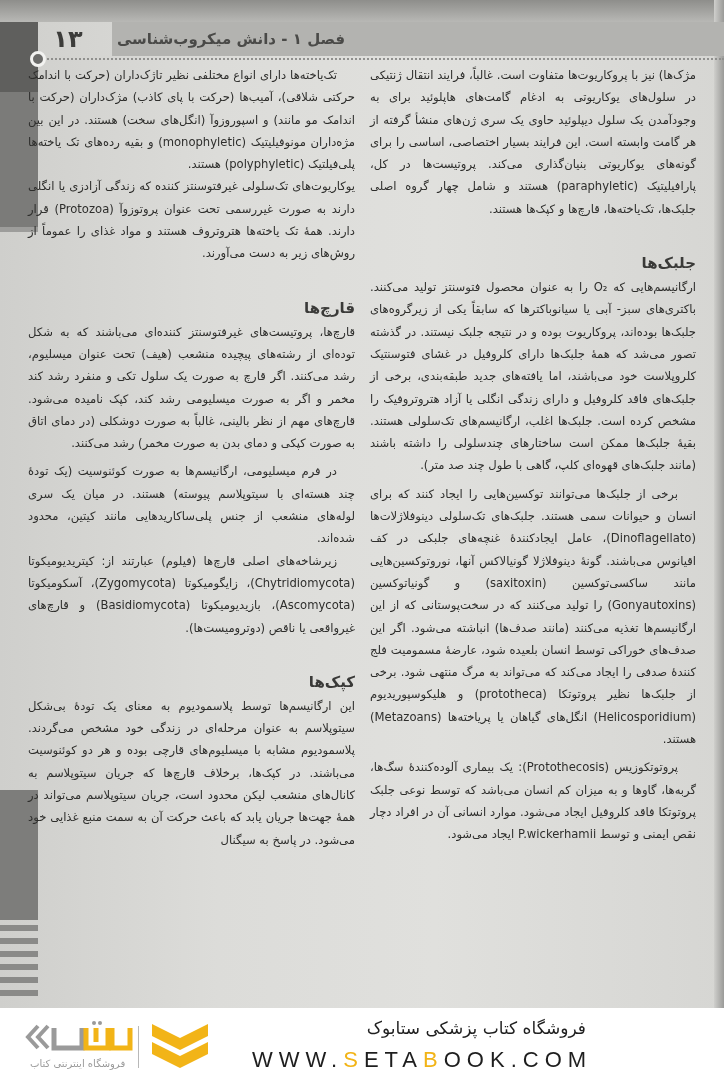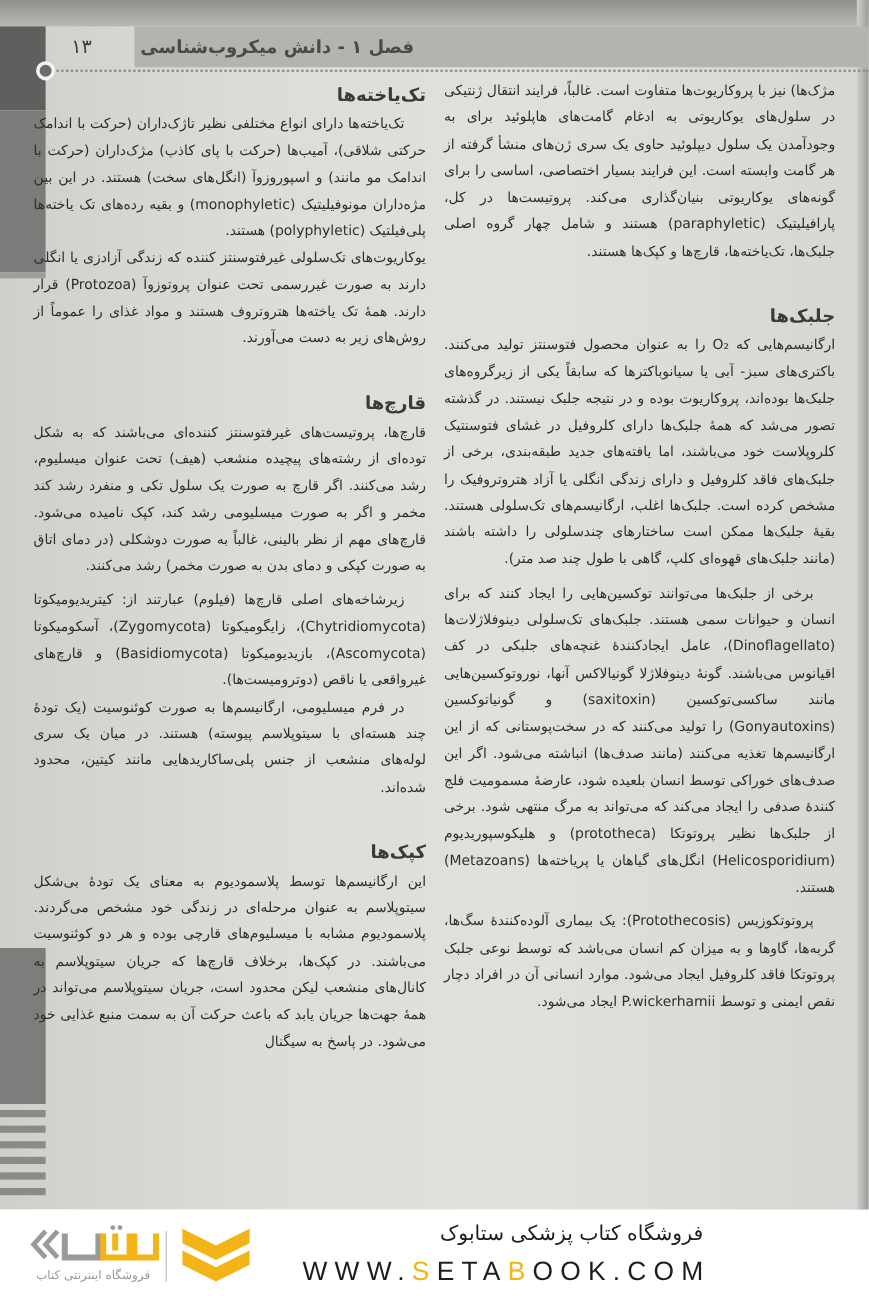--- a/index.html
+++ b/index.html
@@ -45,21 +45,21 @@
     position: absolute; left: 112px; top: 22px; width: 612px; height: 34px;
     background: #b3b3b0;
   }
   .chapter-title {
     position: absolute; left: 106px; top: 26px; width: 250px; height: 26px;
     font-size: 15px; font-weight: bold; color: #4a4a48; direction: rtl; text-align: center;
     line-height: 26px;
   }
   .page-number {
     position: absolute; left: 48px; top: 24px; width: 40px; height: 30px;
-    font-size: 16px; font-weight: normal; color: #3c3c3a; text-align: center; line-height: 30px;
+    font-size: 24px; font-weight: bold; color: #3c3c3a; text-align: center; line-height: 30px;
   }
   .dotted-rule {
     position: absolute; left: 40px; top: 58px; width: 684px; height: 0;
     border-top: 2px dotted #8f8f8d;
   }
   .rule-dot {
     position: absolute; left: 30px; top: 51px; width: 16px; height: 16px; border-radius: 50%;
     background: #6b6b69; border: 3px solid #f2f2f0;
   }
 
@@ -138,29 +138,28 @@
     <div class="gap-lg"></div>
     <div class="section-heading">جلبک‌ها</div>
     <p class="para">ارگانیسم‌هایی که O₂ را به عنوان محصول فتوسنتز تولید می‌کنند. باکتری‌های سبز- آبی یا سیانوباکترها که سابقاً یکی از زیرگروه‌های جلبک‌ها بوده‌اند، پروکاریوت بوده و در نتیجه جلبک نیستند. در گذشته تصور می‌شد که همهٔ جلبک‌ها دارای کلروفیل در غشای فتوسنتیک کلروپلاست خود می‌باشند، اما یافته‌های جدید طبقه‌بندی، برخی از جلبک‌های فاقد کلروفیل و دارای زندگی انگلی یا آزاد هتروتروفیک را مشخص کرده است. جلبک‌ها اغلب، ارگانیسم‌های تک‌سلولی هستند. بقیهٔ جلبک‌ها ممکن است ساختارهای چندسلولی را داشته باشند (مانند جلبک‌های قهوه‌ای کلپ، گاهی با طول چند صد متر).</p>
     <div class="gap-sm"></div>
     <p class="para indent">برخی از جلبک‌ها می‌توانند توکسین‌هایی را ایجاد کنند که برای انسان و حیوانات سمی هستند. جلبک‌های تک‌سلولی دینوفلاژلات‌ها (Dinoflagellato)، عامل ایجادکنندهٔ غنچه‌های جلبکی در کف اقیانوس می‌باشند. گونهٔ دینوفلاژلا گونیالاکس آنها، نوروتوکسین‌هایی مانند ساکسی‌توکسین (saxitoxin) و گونیاتوکسین (Gonyautoxins) را تولید می‌کنند که در سخت‌پوستانی که از این ارگانیسم‌ها تغذیه می‌کنند (مانند صدف‌ها) انباشته می‌شود. اگر این صدف‌های خوراکی توسط انسان بلعیده شود، عارضهٔ مسمومیت فلج کنندهٔ صدفی را ایجاد می‌کند که می‌تواند به مرگ منتهی شود. برخی از جلبک‌ها نظیر پروتوتکا (prototheca) و هلیکوسپوریدیوم (Helicosporidium) انگل‌های گیاهان یا پریاخته‌ها (Metazoans) هستند.</p>
     <div class="gap-sm"></div>
     <p class="para indent">پروتوتکوزیس (Protothecosis): یک بیماری آلوده‌کنندهٔ سگ‌ها، گربه‌ها، گاوها و به میزان کم انسان می‌باشد که توسط نوعی جلبک پروتوتکا فاقد کلروفیل ایجاد می‌شود. موارد انسانی آن در افراد دچار نقص ایمنی و توسط P.wickerhamii ایجاد می‌شود.</p>
   </div>
 
   <div class="column col-left">
-    <div class="section-heading">تک‌یاخته‌ها</div>
     <p class="para indent">تک‌یاخته‌ها دارای انواع مختلفی نظیر تاژک‌داران (حرکت با اندامک حرکتی شلاقی)، آمیب‌ها (حرکت با پای کاذب) مژک‌داران (حرکت با اندامک مو مانند) و اسپوروزوآ (انگل‌های سخت) هستند. در این بین مژه‌داران مونوفیلیتیک (monophyletic) و بقیه رده‌های تک یاخته‌ها پلی‌فیلتیک (polyphyletic) هستند.</p>
     <p class="para">یوکاریوت‌های تک‌سلولی غیرفتوسنتز کننده که زندگی آزادزی یا انگلی دارند به صورت غیررسمی تحت عنوان پروتوزوآ (Protozoa) قرار دارند. همهٔ تک یاخته‌ها هتروتروف هستند و مواد غذای را عموماً از روش‌های زیر به دست می‌آورند.</p>
     <div class="gap-lg"></div>
     <div class="section-heading">قارچ‌ها</div>
     <p class="para">قارچ‌ها، پروتیست‌های غیرفتوسنتز کننده‌ای می‌باشند که به شکل توده‌ای از رشته‌های پیچیده منشعب (هیف) تحت عنوان میسلیوم، رشد می‌کنند. اگر قارچ به صورت یک سلول تکی و منفرد رشد کند مخمر و اگر به صورت میسلیومی رشد کند، کپک نامیده می‌شود. قارچ‌های مهم از نظر بالینی، غالباً به صورت دوشکلی (در دمای اتاق به صورت کپکی و دمای بدن به صورت مخمر) رشد می‌کنند.</p>
     <div class="gap-sm"></div>
+    <p class="para indent">در فرم میسلیومی، ارگانیسم‌ها به صورت کوئنوسیت (یک تودهٔ چند هسته‌ای با سیتوپلاسم پیوسته) هستند. در میان یک سری لوله‌های منشعب از جنس پلی‌ساکاریدهایی مانند کیتین، محدود شده‌اند.</p>
     <p class="para indent">زیرشاخه‌های اصلی قارچ‌ها (فیلوم) عبارتند از: کیتریدیومیکوتا (Chytridiomycota)، زایگومیکوتا (Zygomycota)، آسکومیکوتا (Ascomycota)، بازیدیومیکوتا (Basidiomycota) و قارچ‌های غیرواقعی یا ناقص (دوترومیست‌ها).</p>
-    <p class="para indent">در فرم میسلیومی، ارگانیسم‌ها به صورت کوئنوسیت (یک تودهٔ چند هسته‌ای با سیتوپلاسم پیوسته) هستند. در میان یک سری لوله‌های منشعب از جنس پلی‌ساکاریدهایی مانند کیتین، محدود شده‌اند.</p>
     <div class="gap-lg"></div>
     <div class="section-heading">کپک‌ها</div>
     <p class="para">این ارگانیسم‌ها توسط پلاسمودیوم به معنای یک تودهٔ بی‌شکل سیتوپلاسم به عنوان مرحله‌ای در زندگی خود مشخص می‌گردند. پلاسمودیوم مشابه با میسلیوم‌های قارچی بوده و هر دو کوئنوسیت می‌باشند. در کپک‌ها، برخلاف قارچ‌ها که جریان سیتوپلاسم به کانال‌های منشعب لیکن محدود است، جریان سیتوپلاسم می‌تواند در همهٔ جهت‌ها جریان یابد که باعث حرکت آن به سمت منبع غذایی خود می‌شود. در پاسخ به سیگنال</p>
   </div>
 </div>
 
 <div class="footer">
   <div class="store-name">فروشگاه کتاب پزشکی ستابوک</div>
   <div class="store-url"><span>WWW.</span><span class="hl">S</span><span>ETA</span><span class="hl">B</span><span>OOK.COM</span></div>
 

